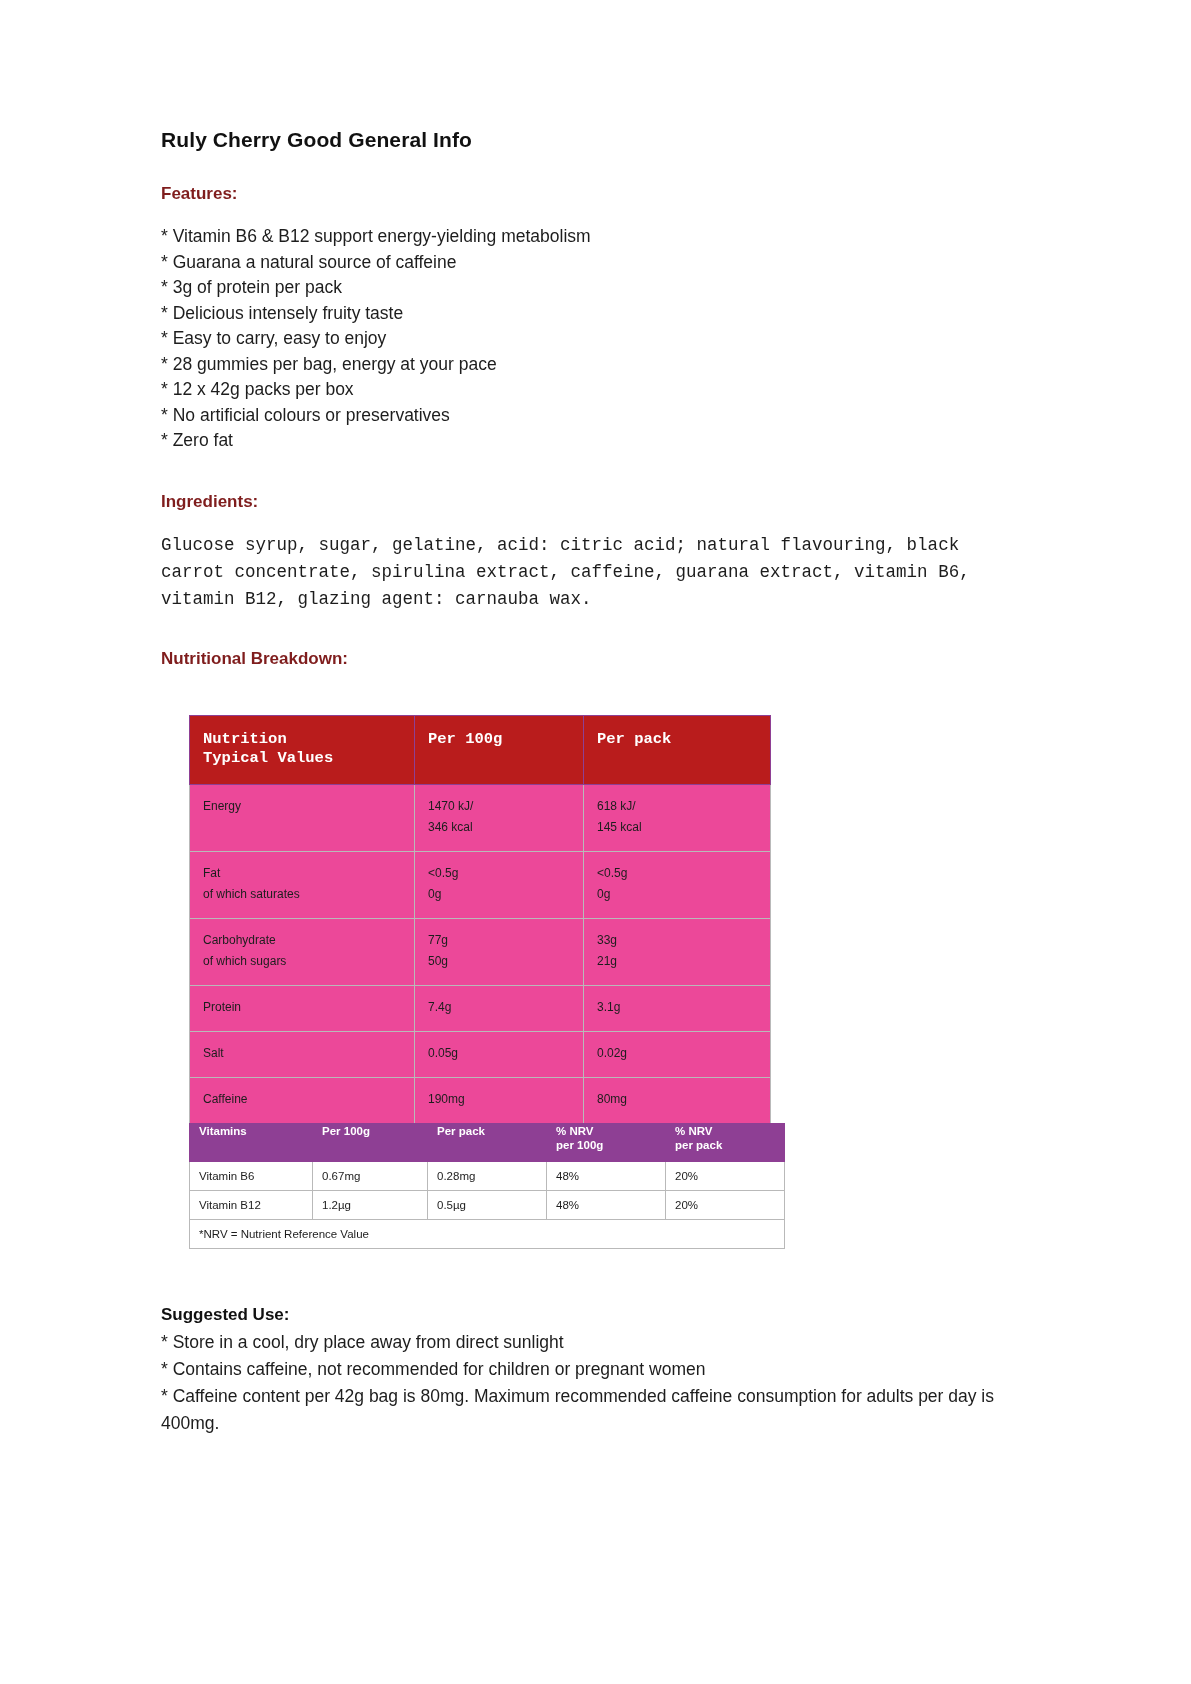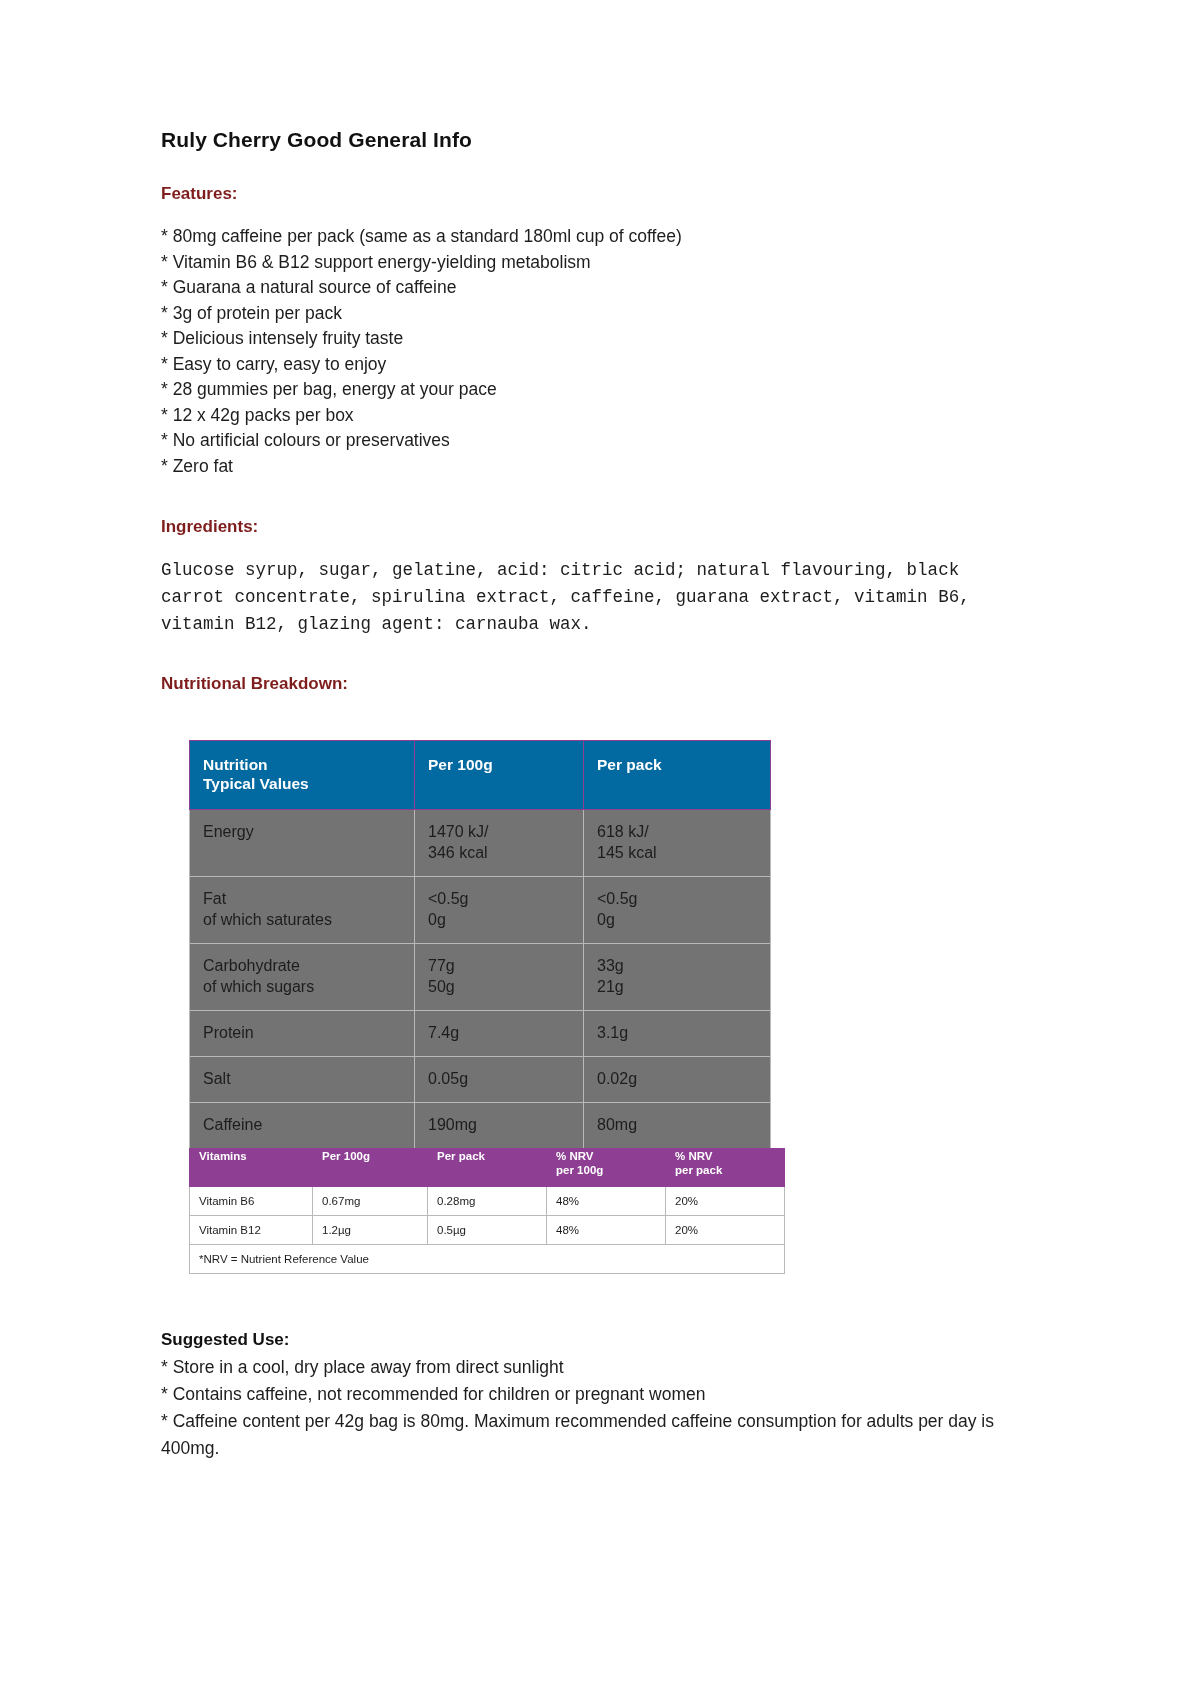--- a/index.html
+++ b/index.html
@@ -77,34 +77,35 @@
     width: 500px;
     table-layout: fixed;
   }
   table.nutrition th,
   table.nutrition td {
     border: 1px solid #b9b9b9;
     text-align: left;
     vertical-align: top;
   }
   table.nutrition thead th {
-    background: #0369a1;
+    background: #b91c1c;
     color: #ffffff;
     font-size: 15.5px;
     font-weight: bold;
     line-height: 19px;
     padding: 14px 13px 16px 13px;
     border-color: #8e3f94;
+    font-family: Liberation Mono, monospace;
   }
   table.nutrition tbody td {
-    font-size: 16px;
+    font-size: 12px;
     line-height: 21px;
     padding: 11px 13px 13px 13px;
     color: #1d1d1d;
-    background: #737373;
+    background: #ec4899;
   }
   .col-label { width: 198px; }
   .col-100 { width: 142px; }
   .col-pack { width: 160px; }
   .cell-line2 { display: block; }
 
   
   table.vitamins {
     border-collapse: collapse;
     width: 500px;
@@ -170,21 +171,20 @@
 <body>
 
 <div class="page">
   <div class="content">
 
     <h1 class="doc-title">Ruly Cherry Good General Info</h1>
 
     <div class="section-head">Features:</div>
 
     <ul class="feature-list">
-      <li>* 80mg caffeine per pack (same as a standard 180ml cup of coffee)</li>
       <li>* Vitamin B6 &amp; B12 support energy-yielding metabolism</li>
       <li>* Guarana a natural source of caffeine</li>
       <li>* 3g of protein per pack</li>
       <li>* Delicious intensely fruity taste</li>
       <li>* Easy to carry, easy to enjoy</li>
       <li>* 28 gummies per bag, energy at your pace</li>
       <li>* 12 x 42g packs per box</li>
       <li>* No artificial colours or preservatives</li>
       <li>* Zero fat</li>
     </ul>

